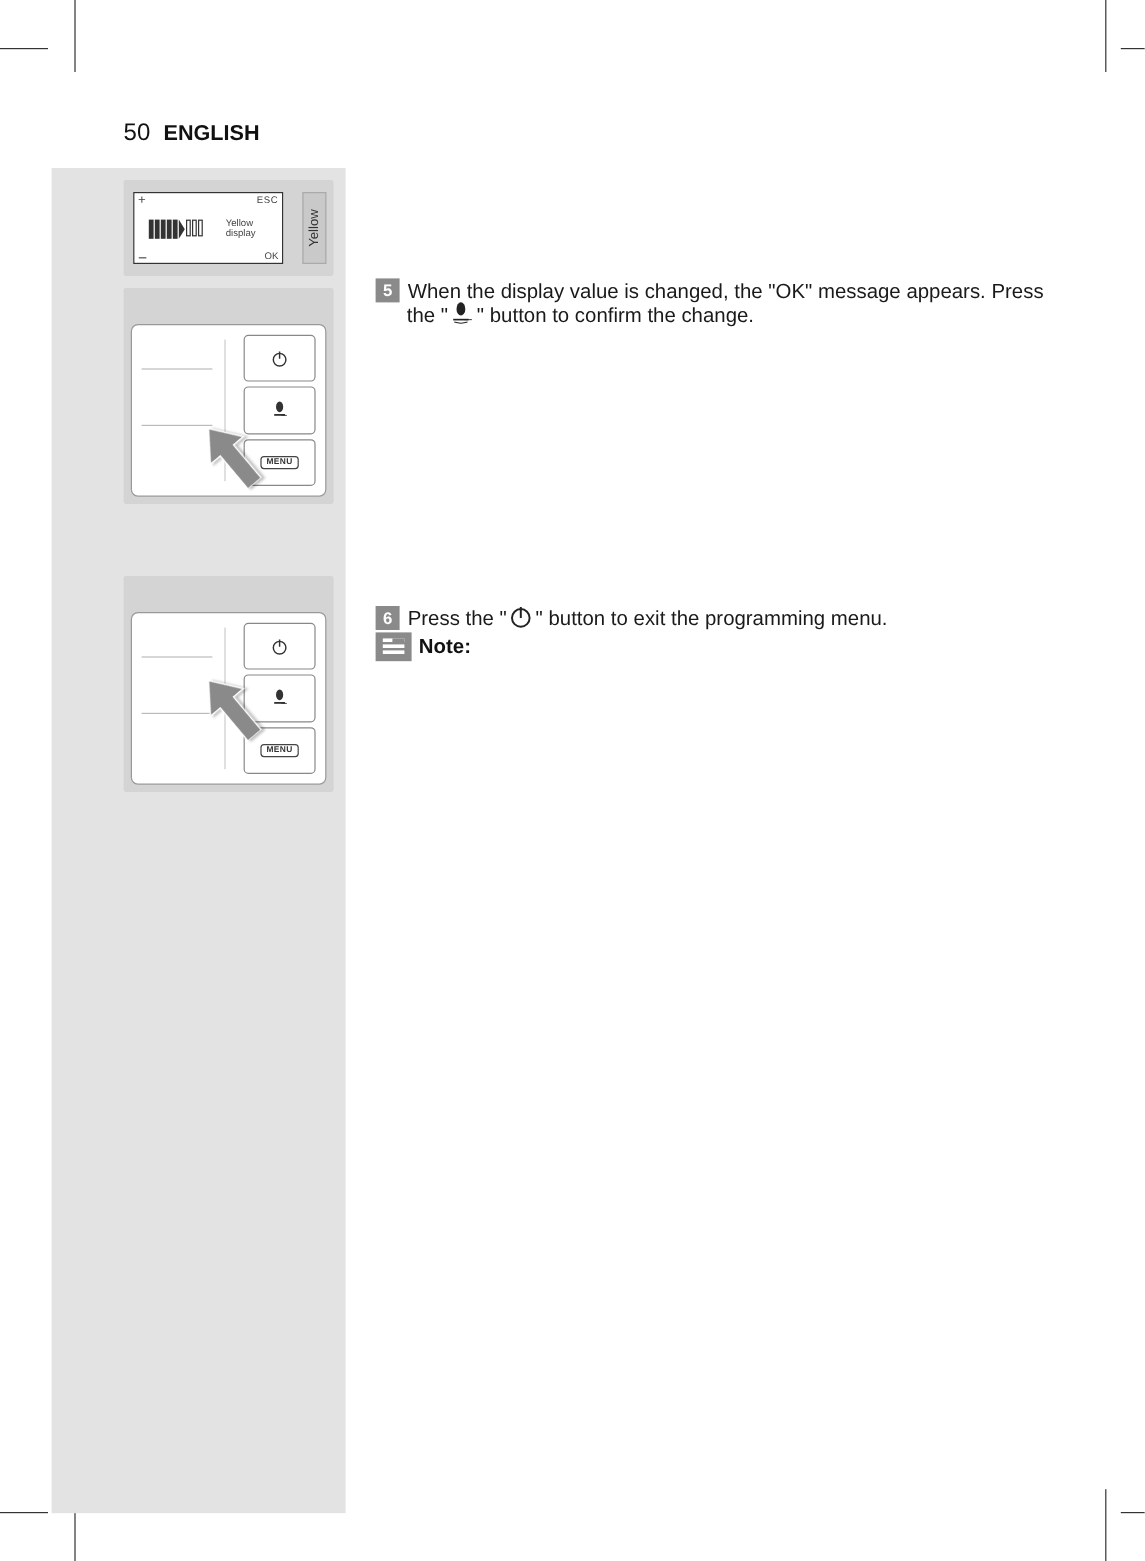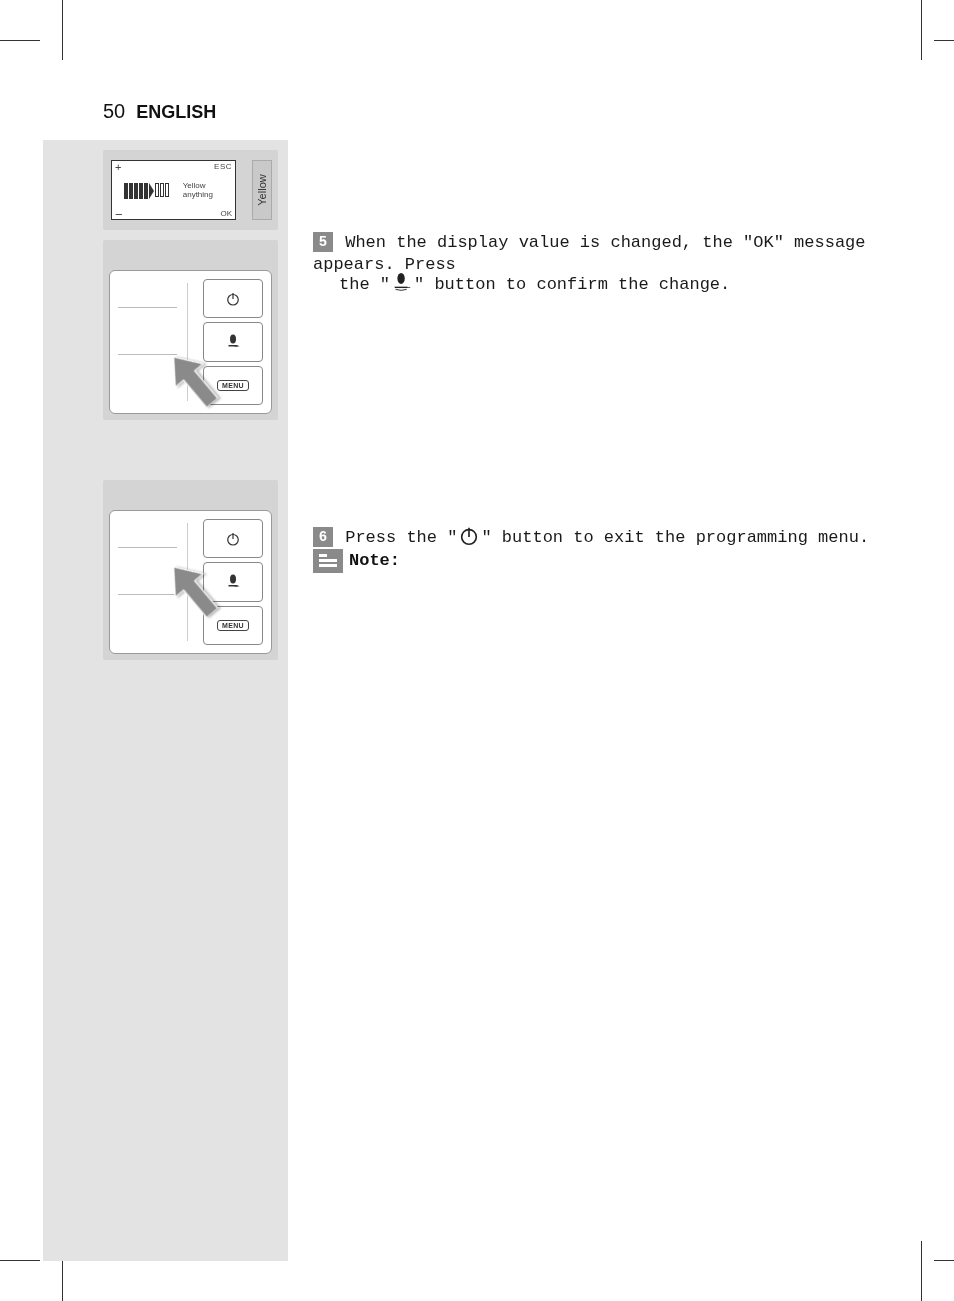--- a/index.html
+++ b/index.html
@@ -139,21 +139,20 @@
     position: absolute;
     left: 270px;
     right: 20px;
     top: 100px;
   }
   .step {
     font-size: 17px;
     line-height: 1.3;
     color: #1a1a1a;
     margin-bottom: 20px;
-    font-family: Liberation Mono, monospace;
   }
   .step-num {
     display: inline-block;
     width: 20px; height: 20px;
     background: #8a8a8a;
     color: #fff;
     font-weight: 700;
     text-align: center;
     line-height: 20px;
     font-size: 14px;
@@ -229,21 +228,21 @@
             <span></span>
             <span></span>
             <span></span>
           <span class="arrow"></span>
           <span class="empty"></span>
             <span class="empty"></span>
             <span class="empty"></span>
         </div>
         <div class="label">
           <span>Yellow</span><br>
-          <span>anything</span>
+          <span>display</span>
         </div>
       </div>
       <div class="yellow-tab">
         <span>Yellow</span>
       </div>
     </div>
 
     <div class="fig fig2">
       <div class="panel">
         <div class="ridge"></div>

